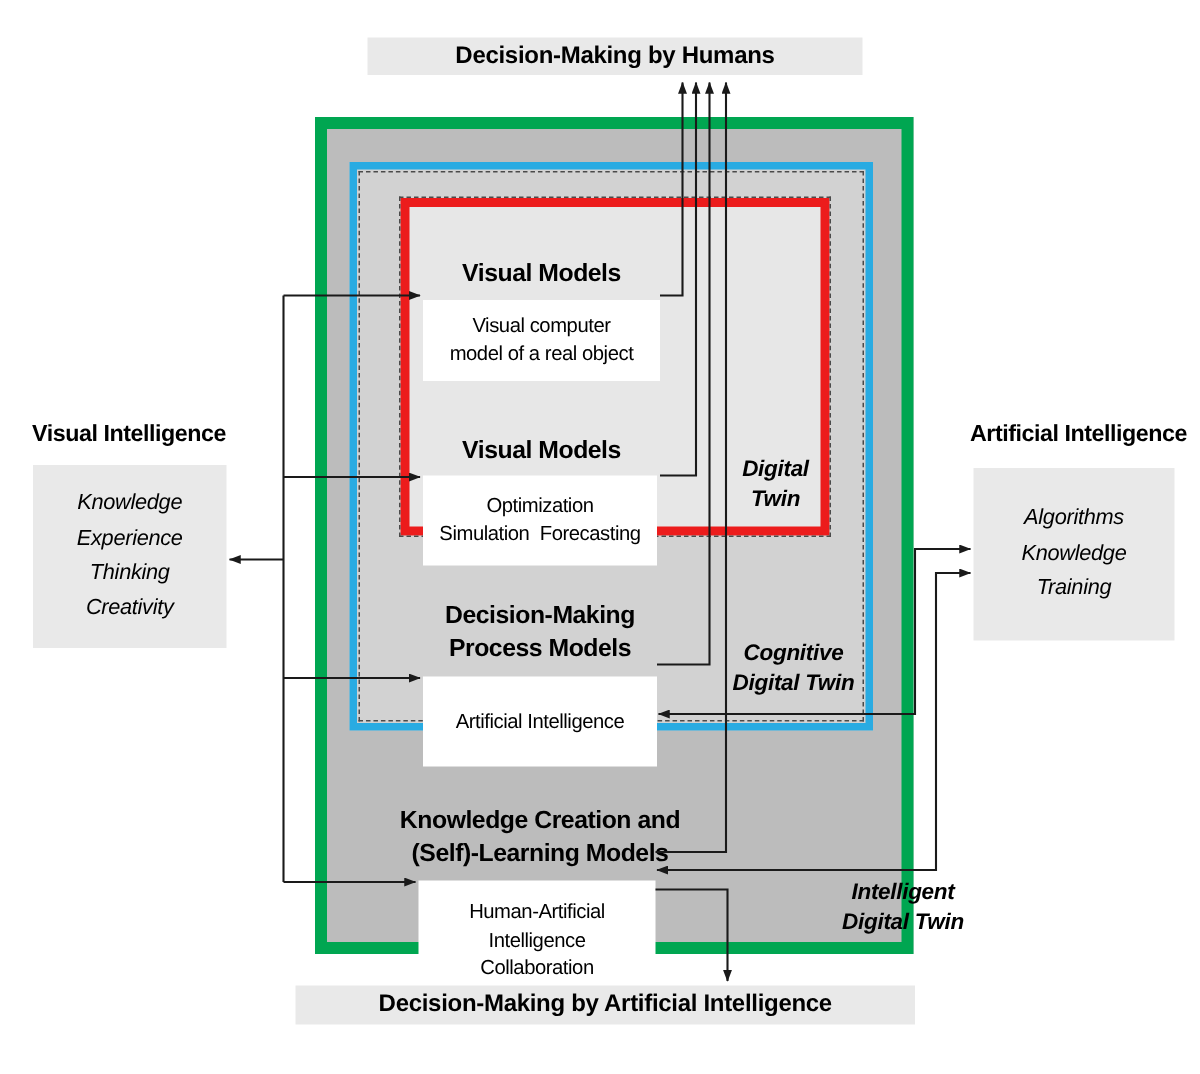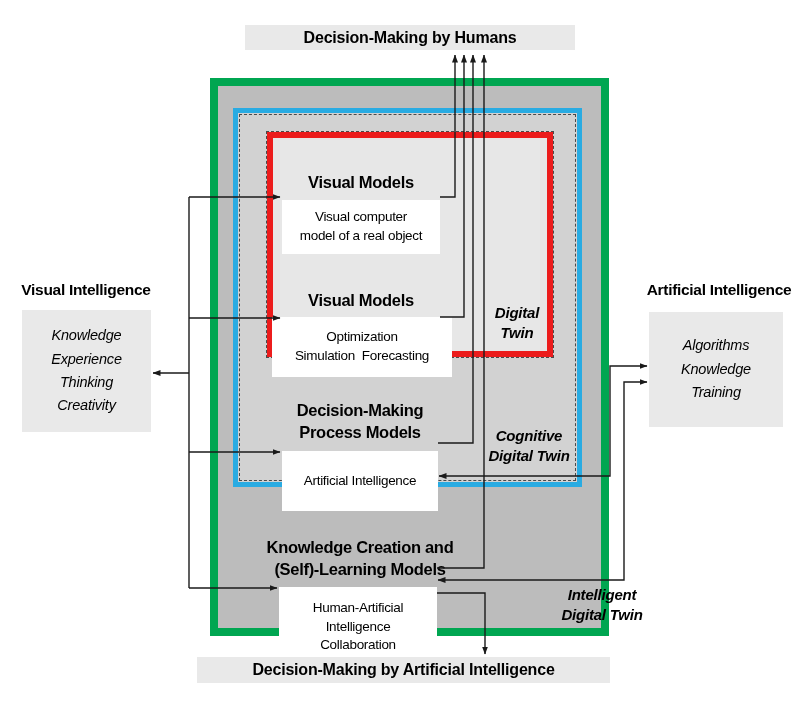--- a/index.html
+++ b/index.html
@@ -58,21 +58,21 @@
   <div id="blue-box" class="abs">
     <div class="dash-inner"></div>
   </div>
   <div id="red-box" class="abs"></div>
 
   <div class="abs heading" style="left:267px;top:140px;width:188px;">Visual Models</div>
   <div class="abs whitebox" style="left:282px;top:170px;width:158px;height:54px;">Visual computer
 model of a real object</div>
 
   <div class="abs heading" style="left:267px;top:258px;width:188px;">Visual Models</div>
-  <div class="abs whitebox" style="left:272px;top:287px;width:180px;height:60px;">Optimization
+  <div class="abs whitebox" style="left:282px;top:287px;width:156px;height:60px;">Optimization
 Simulation  Forecasting</div>
 
   <div class="abs layer-label" style="left:478px;top:303px;width:78px;">Digital
 Twin</div>
 
   <div class="abs heading" style="left:266px;top:368px;width:188px;">Decision-Making
 Process Models</div>
   <div class="abs whitebox" style="left:282px;top:421px;width:156px;height:60px;">Artificial Intelligence</div>
 
   <div class="abs layer-label" style="left:477px;top:426px;width:104px;">Cognitive

